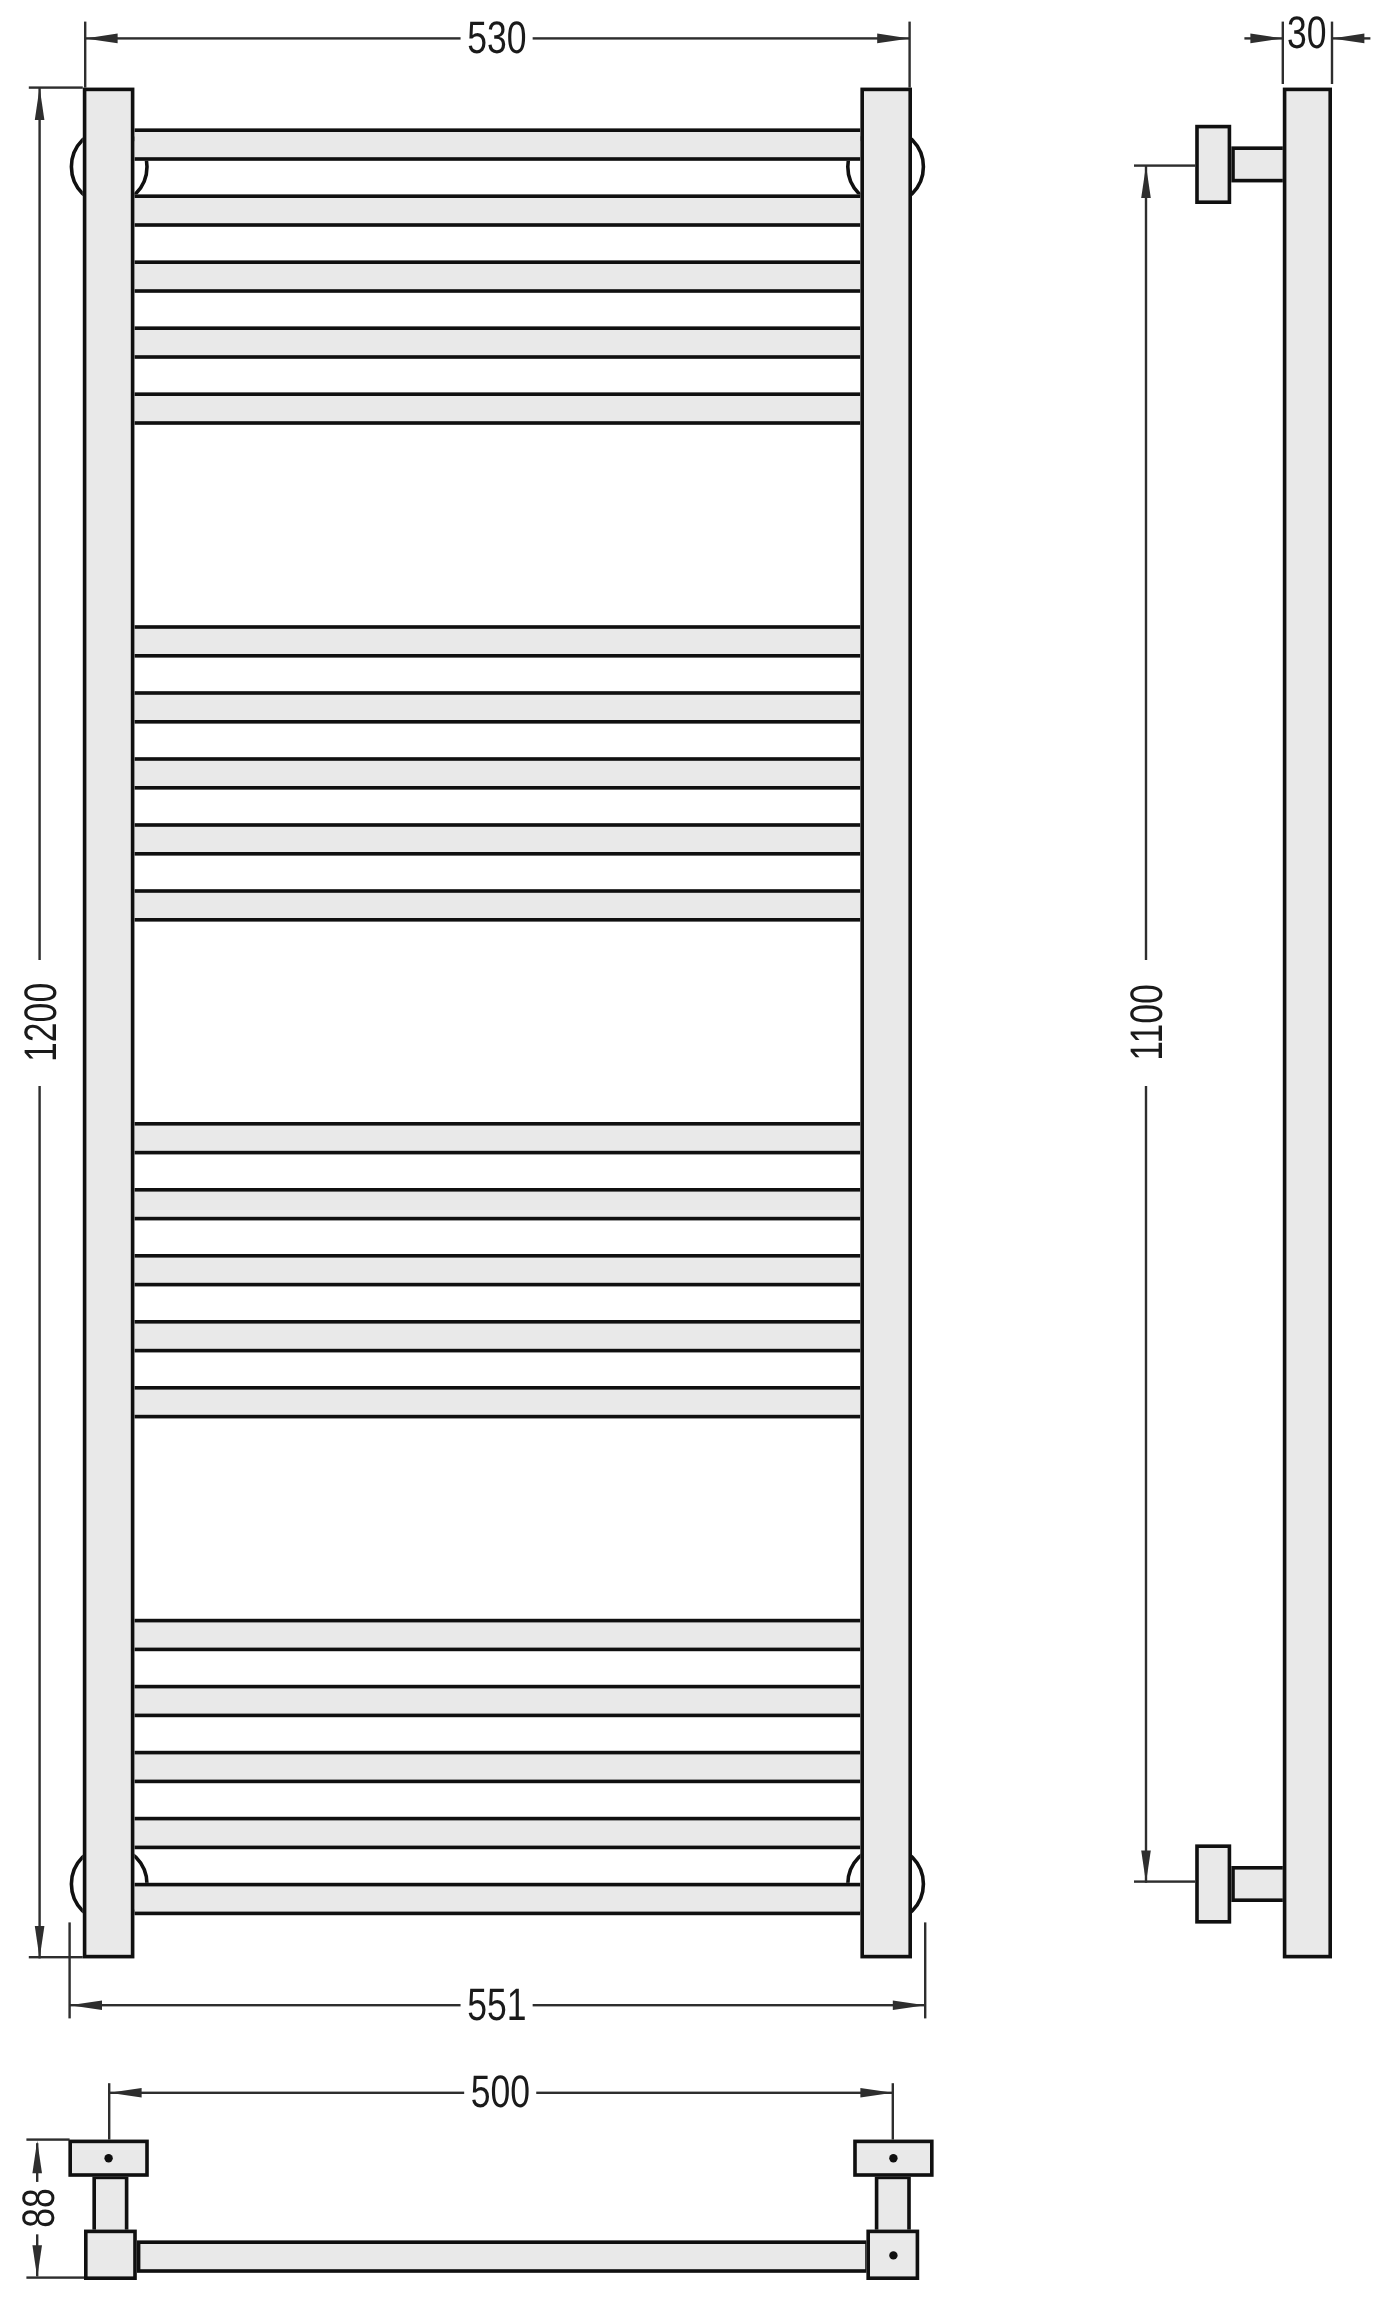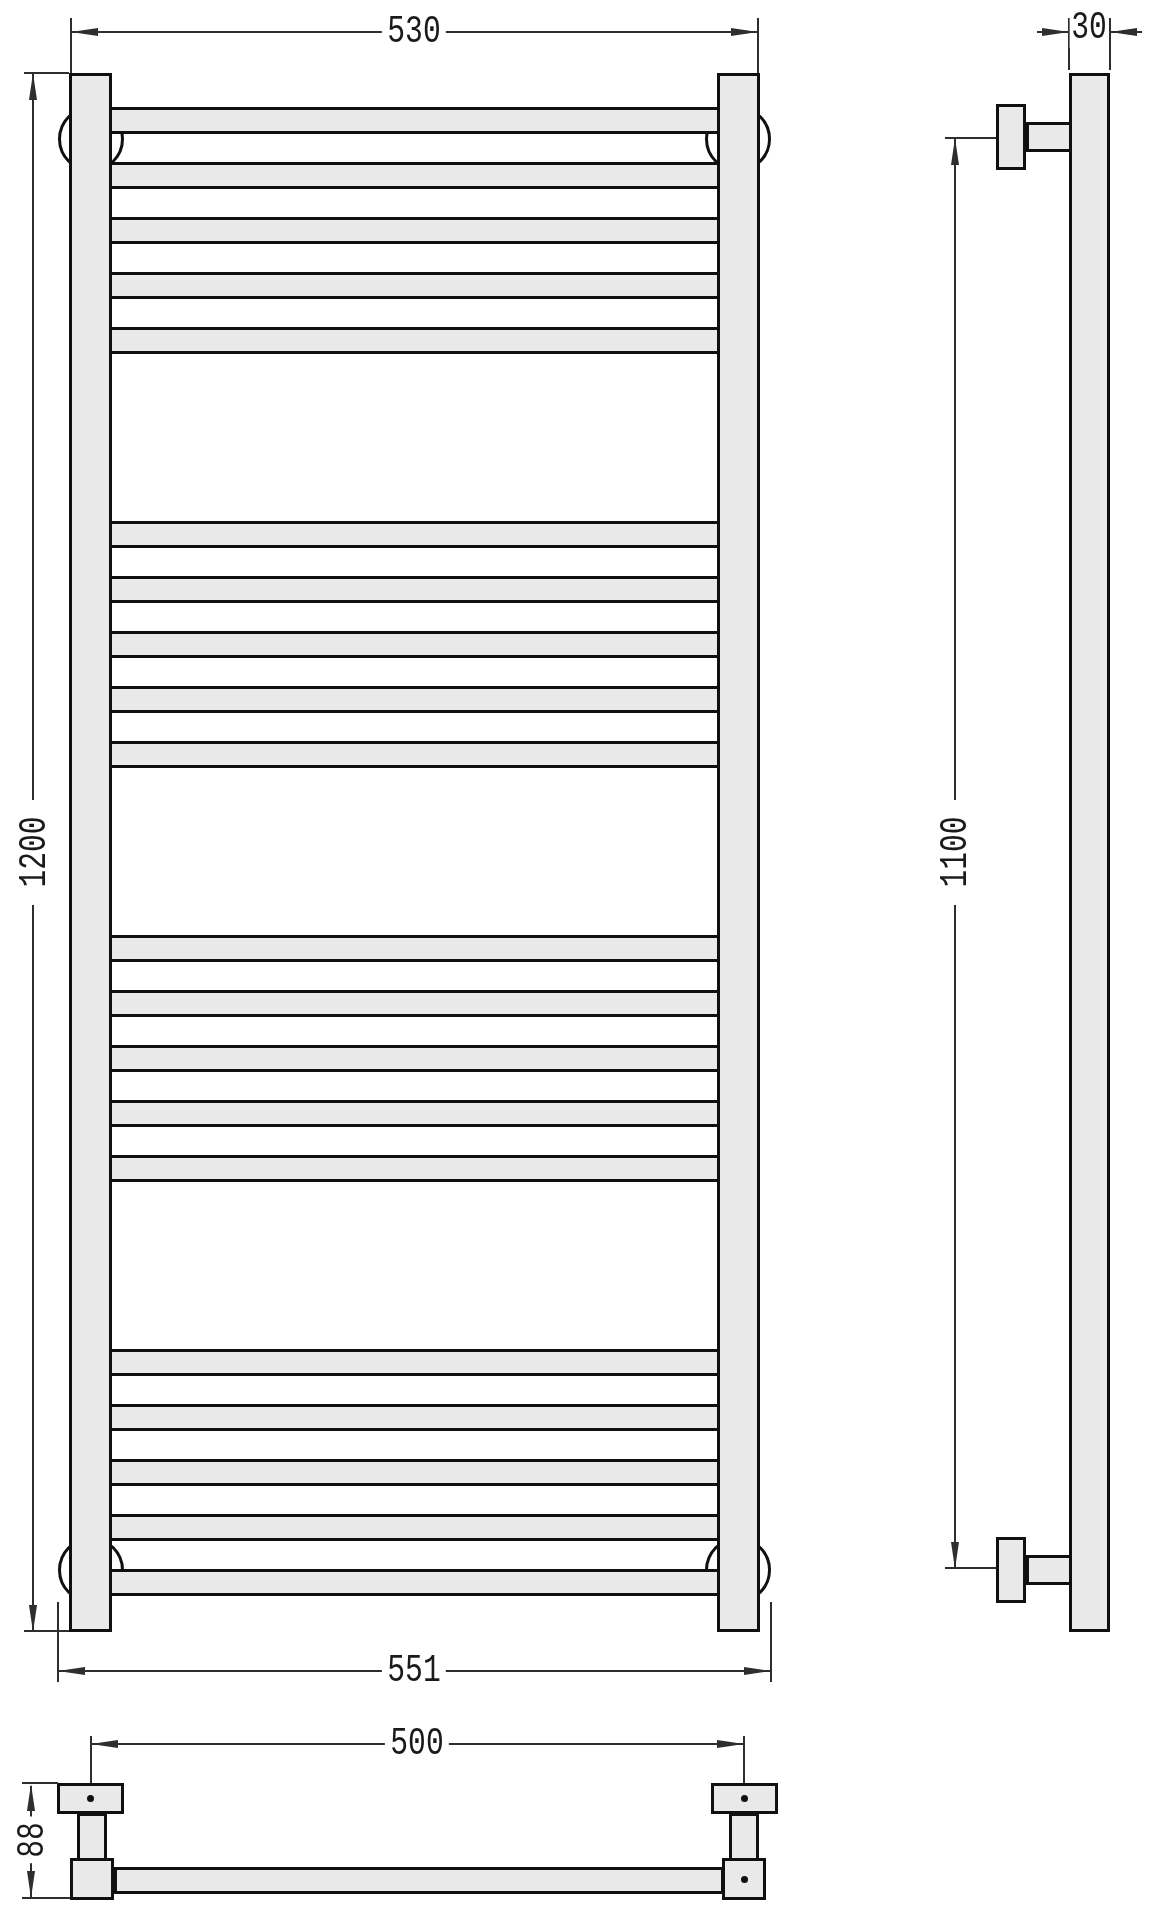--- a/index.html
+++ b/index.html
@@ -1,18 +1,18 @@
 <!DOCTYPE html>
 <html><head>
 <meta charset="utf-8">
 <style>
   html,body{margin:0;padding:0;background:#ffffff;}
   #stage{
     position:relative;width:1163px;height:1920px;background:#fff;overflow:hidden;
-    font-family:Liberation Mono, monospace;
+    font-family:Liberation Sans, sans-serif;
     --fill:#e9e9e9; --line:#101010; --dim:#2e2e2e; --text:#1a1a1a;
   }
   .part{
     position:absolute;background:var(--fill);
     border:3px solid var(--line);box-sizing:border-box;
   }
   .circ{border-radius:50%;background:#ffffff;z-index:1;}
   .z1{z-index:1}.z2{z-index:2}.z3{z-index:3}.z4{z-index:4}
   .rung{
     position:absolute;left:112px;width:605px;height:27px;

